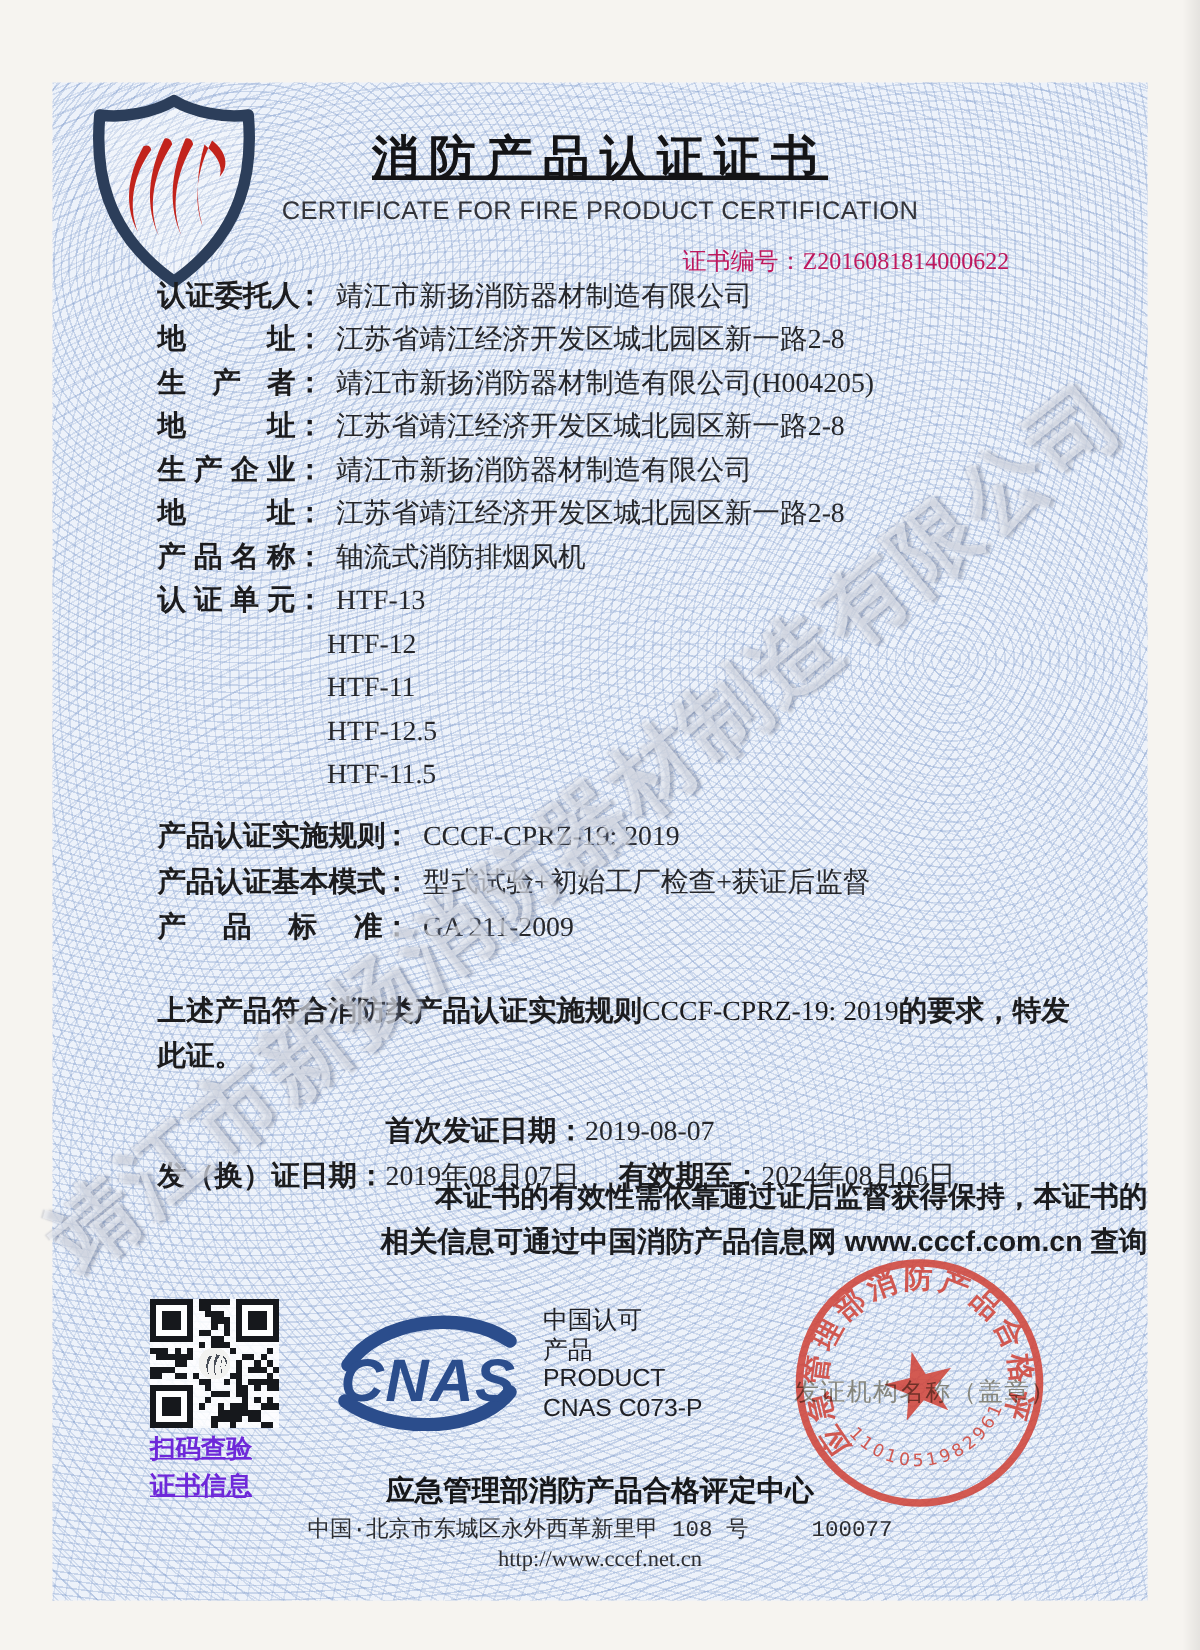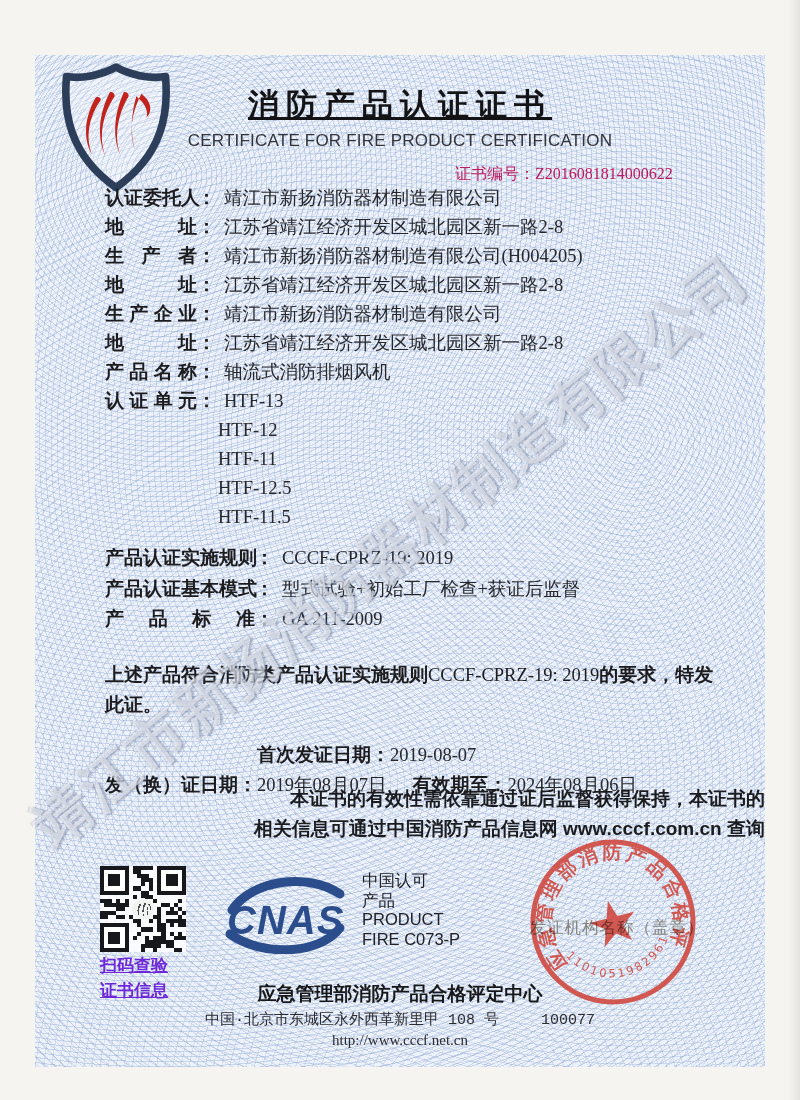--- a/index.html
+++ b/index.html
@@ -282,21 +282,21 @@
 
     <svg class="cnas-logo" width="126" height="78" viewBox="0 0 126 78">
       <path d="M10,34 C30,4 86,-4 118,18" fill="none" stroke="#2b4d8c" stroke-width="9" stroke-linecap="round"></path>
       <path d="M8,58 C38,80 96,80 118,52" fill="none" stroke="#2b4d8c" stroke-width="9" stroke-linecap="round"></path>
       <text x="5" y="58" font-size="40" font-weight="bold" font-style="italic" fill="#2b4d8c" font-family="Liberation Sans, DejaVu Sans, sans-serif" letter-spacing="1">CNAS</text>
     </svg>
     <div class="cnas-text">
       <div>中国认可</div>
       <div>产品</div>
       <div>PRODUCT</div>
-      <div>FIRE C073-P</div>
+      <div>CNAS C073-P</div>
     </div>
 
     <div class="seal-overlay">发证机构名称（盖章）</div>
 
     <svg class="seal-wrap" width="180" height="180" viewBox="0 0 180 180" opacity="0.88">
       <g transform="rotate(-14 90 90)" fill="none">
         <circle cx="90" cy="90" r="80" stroke="#cf443a" stroke-width="5"></circle>
         <path id="sealArc" d="M 36.5,120 A 62,62 0 1 1 143.5,120" fill="none"></path>
         <text font-size="19" fill="#cf443a" letter-spacing="3.5" font-family="Liberation Serif, DejaVu Serif, serif" font-weight="700">
           <textPath href="#sealArc" startOffset="0">应急管理部消防产品合格评定中心</textPath>

